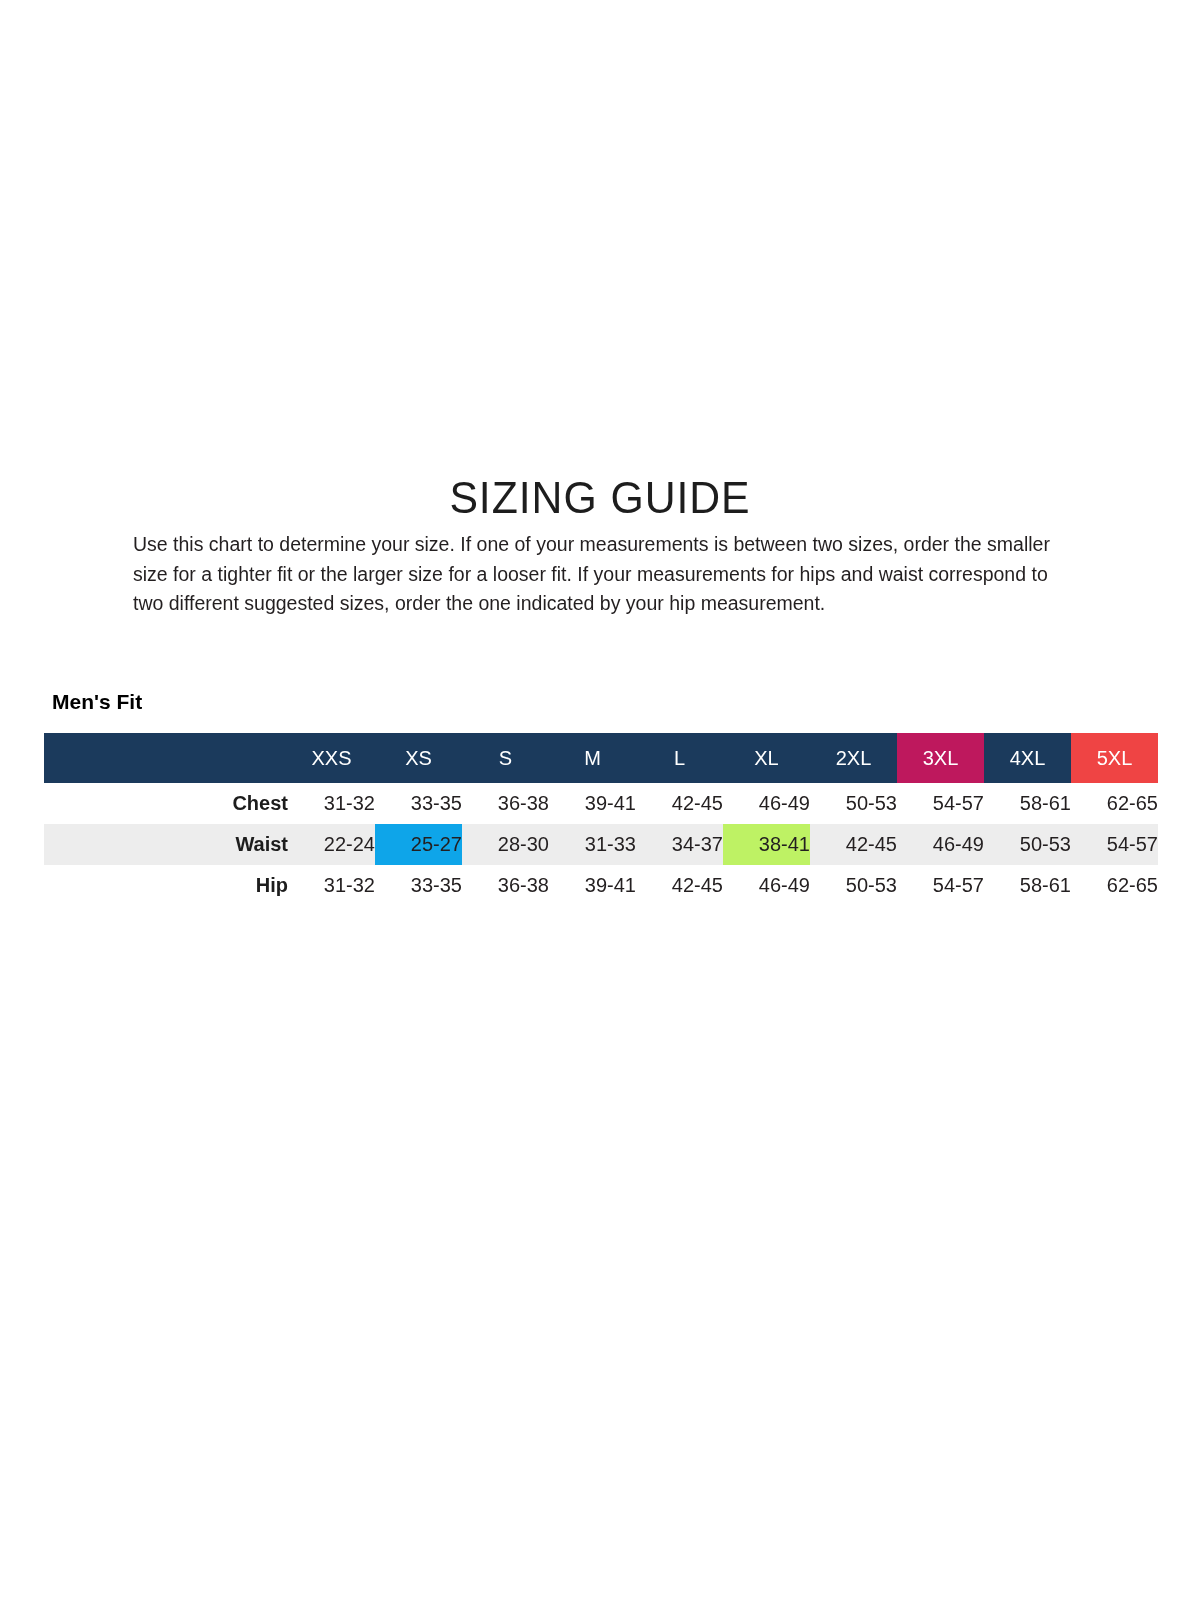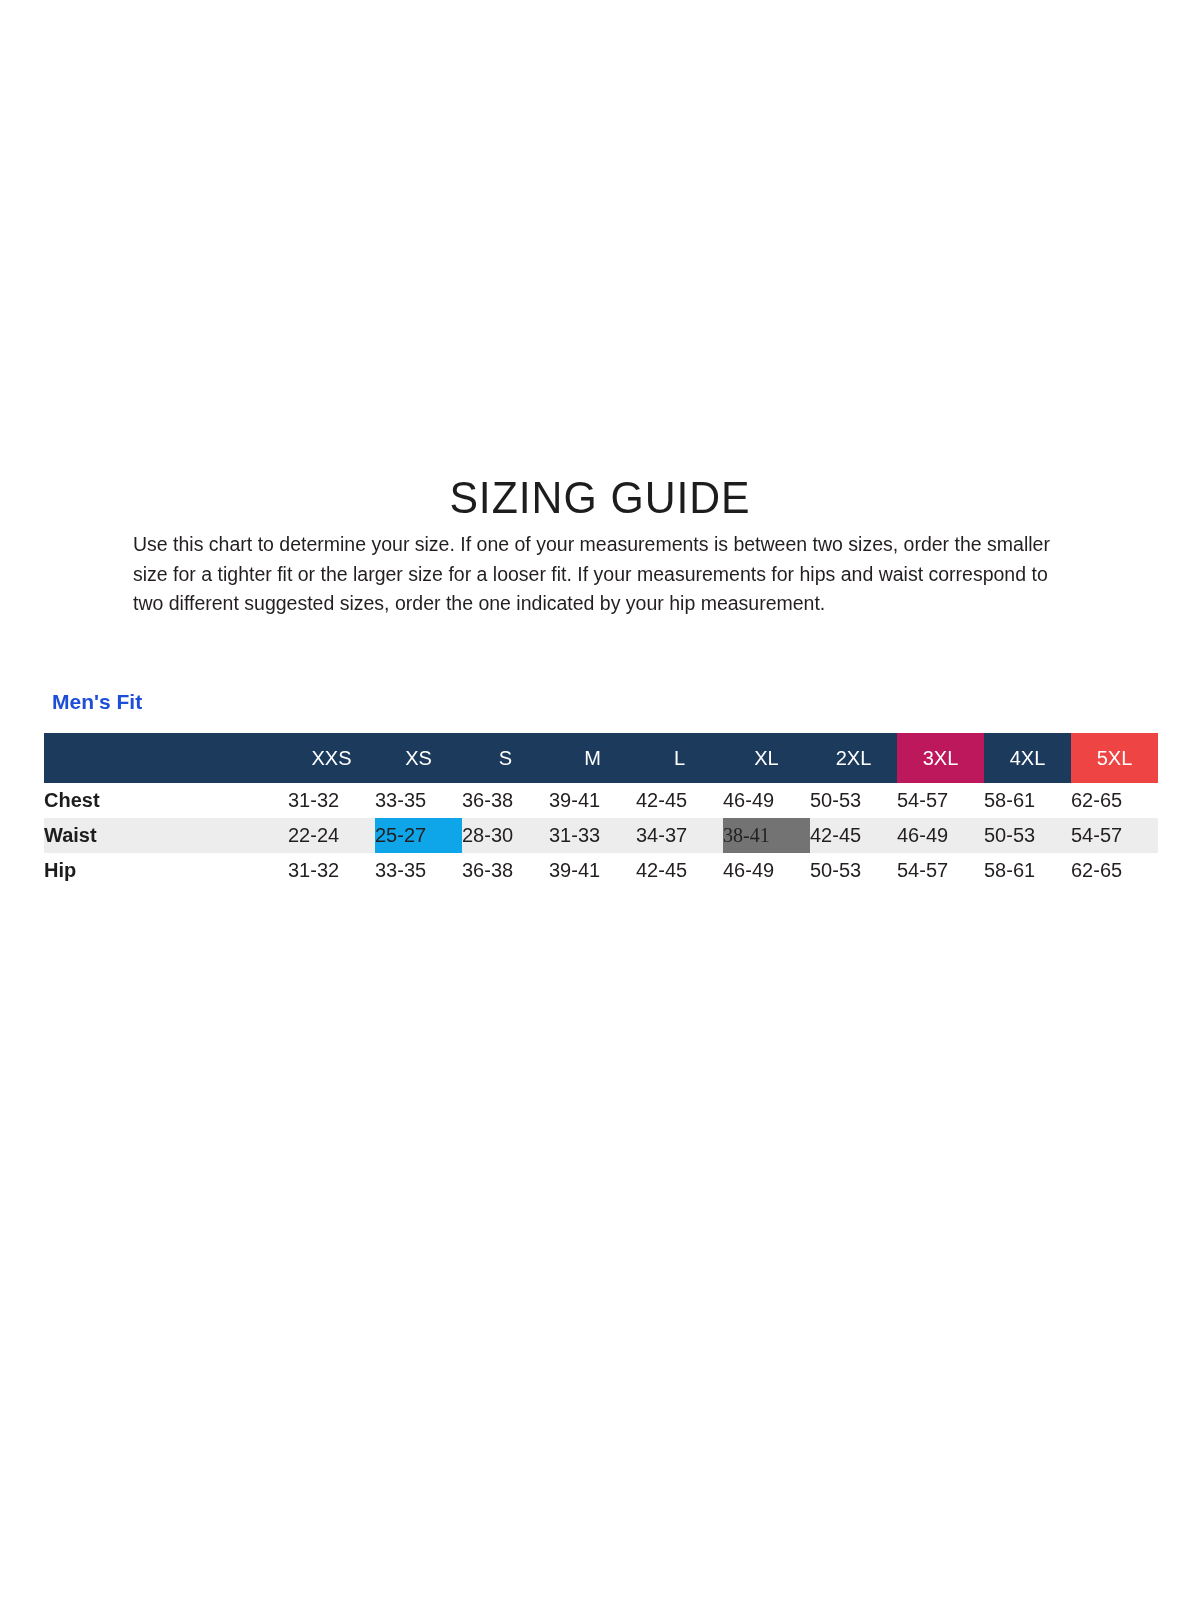--- a/index.html
+++ b/index.html
@@ -33,42 +33,42 @@
     line-height: 29.5px;
     color: #231f20;
   }
   .intro .intro-line { white-space: nowrap; }
   .section-label {
     position: absolute;
     left: 52px;
     top: 690px;
     font-size: 21px;
     font-weight: 700;
-    color: #1d4ed8;
+    color: #000000;
   }
   table.sizing-table {
     position: absolute;
     left: 44px;
     top: 733px;
     width: 1114px;
     border-collapse: collapse;
     table-layout: fixed;
   }
   .sizing-table col.label-col { width: 244px; }
   .sizing-table thead th {
     height: 50px;
     font-weight: 400;
     font-size: 20px;
     text-align: center;
     vertical-align: middle;
   }
   .sizing-table tbody td {
-    height: 35px;
+    height: 41px;
     font-size: 20px;
-    text-align: left;
+    text-align: right;
     vertical-align: middle;
     color: #231f20;
   }
   .sizing-table tbody td.row-label { font-weight: 700; color: #1d1d1d; }
 </style>
 </head>
 <body>
 
 <h1 class="page-title">SIZING GUIDE</h1>
 
@@ -123,21 +123,21 @@
       <td>58-61</td>
       <td>62-65</td>
     </tr>
     <tr class="body-row stripe">
       <td class="row-label" style="background: rgb(237, 237, 237);">Waist</td>
       <td style="background: rgb(237, 237, 237);">22-24</td>
       <td style="background: #0ea5e9; margin-top: 19px;">25-27</td>
       <td style="background: rgb(237, 237, 237);">28-30</td>
       <td style="background: rgb(237, 237, 237);">31-33</td>
       <td style="background: rgb(237, 237, 237);">34-37</td>
-      <td style="background: #737373; font-family: Liberation Serif, serif;">38-41</td>
+      <td style="background: #bef264;">38-41</td>
       <td style="background: rgb(237, 237, 237);">42-45</td>
       <td style="background: rgb(237, 237, 237);">46-49</td>
       <td style="background: rgb(237, 237, 237);">50-53</td>
       <td style="background: rgb(237, 237, 237);">54-57</td>
     </tr>
     <tr class="body-row">
       <td class="row-label">Hip</td>
       <td>31-32</td>
       <td>33-35</td>
       <td>36-38</td>

